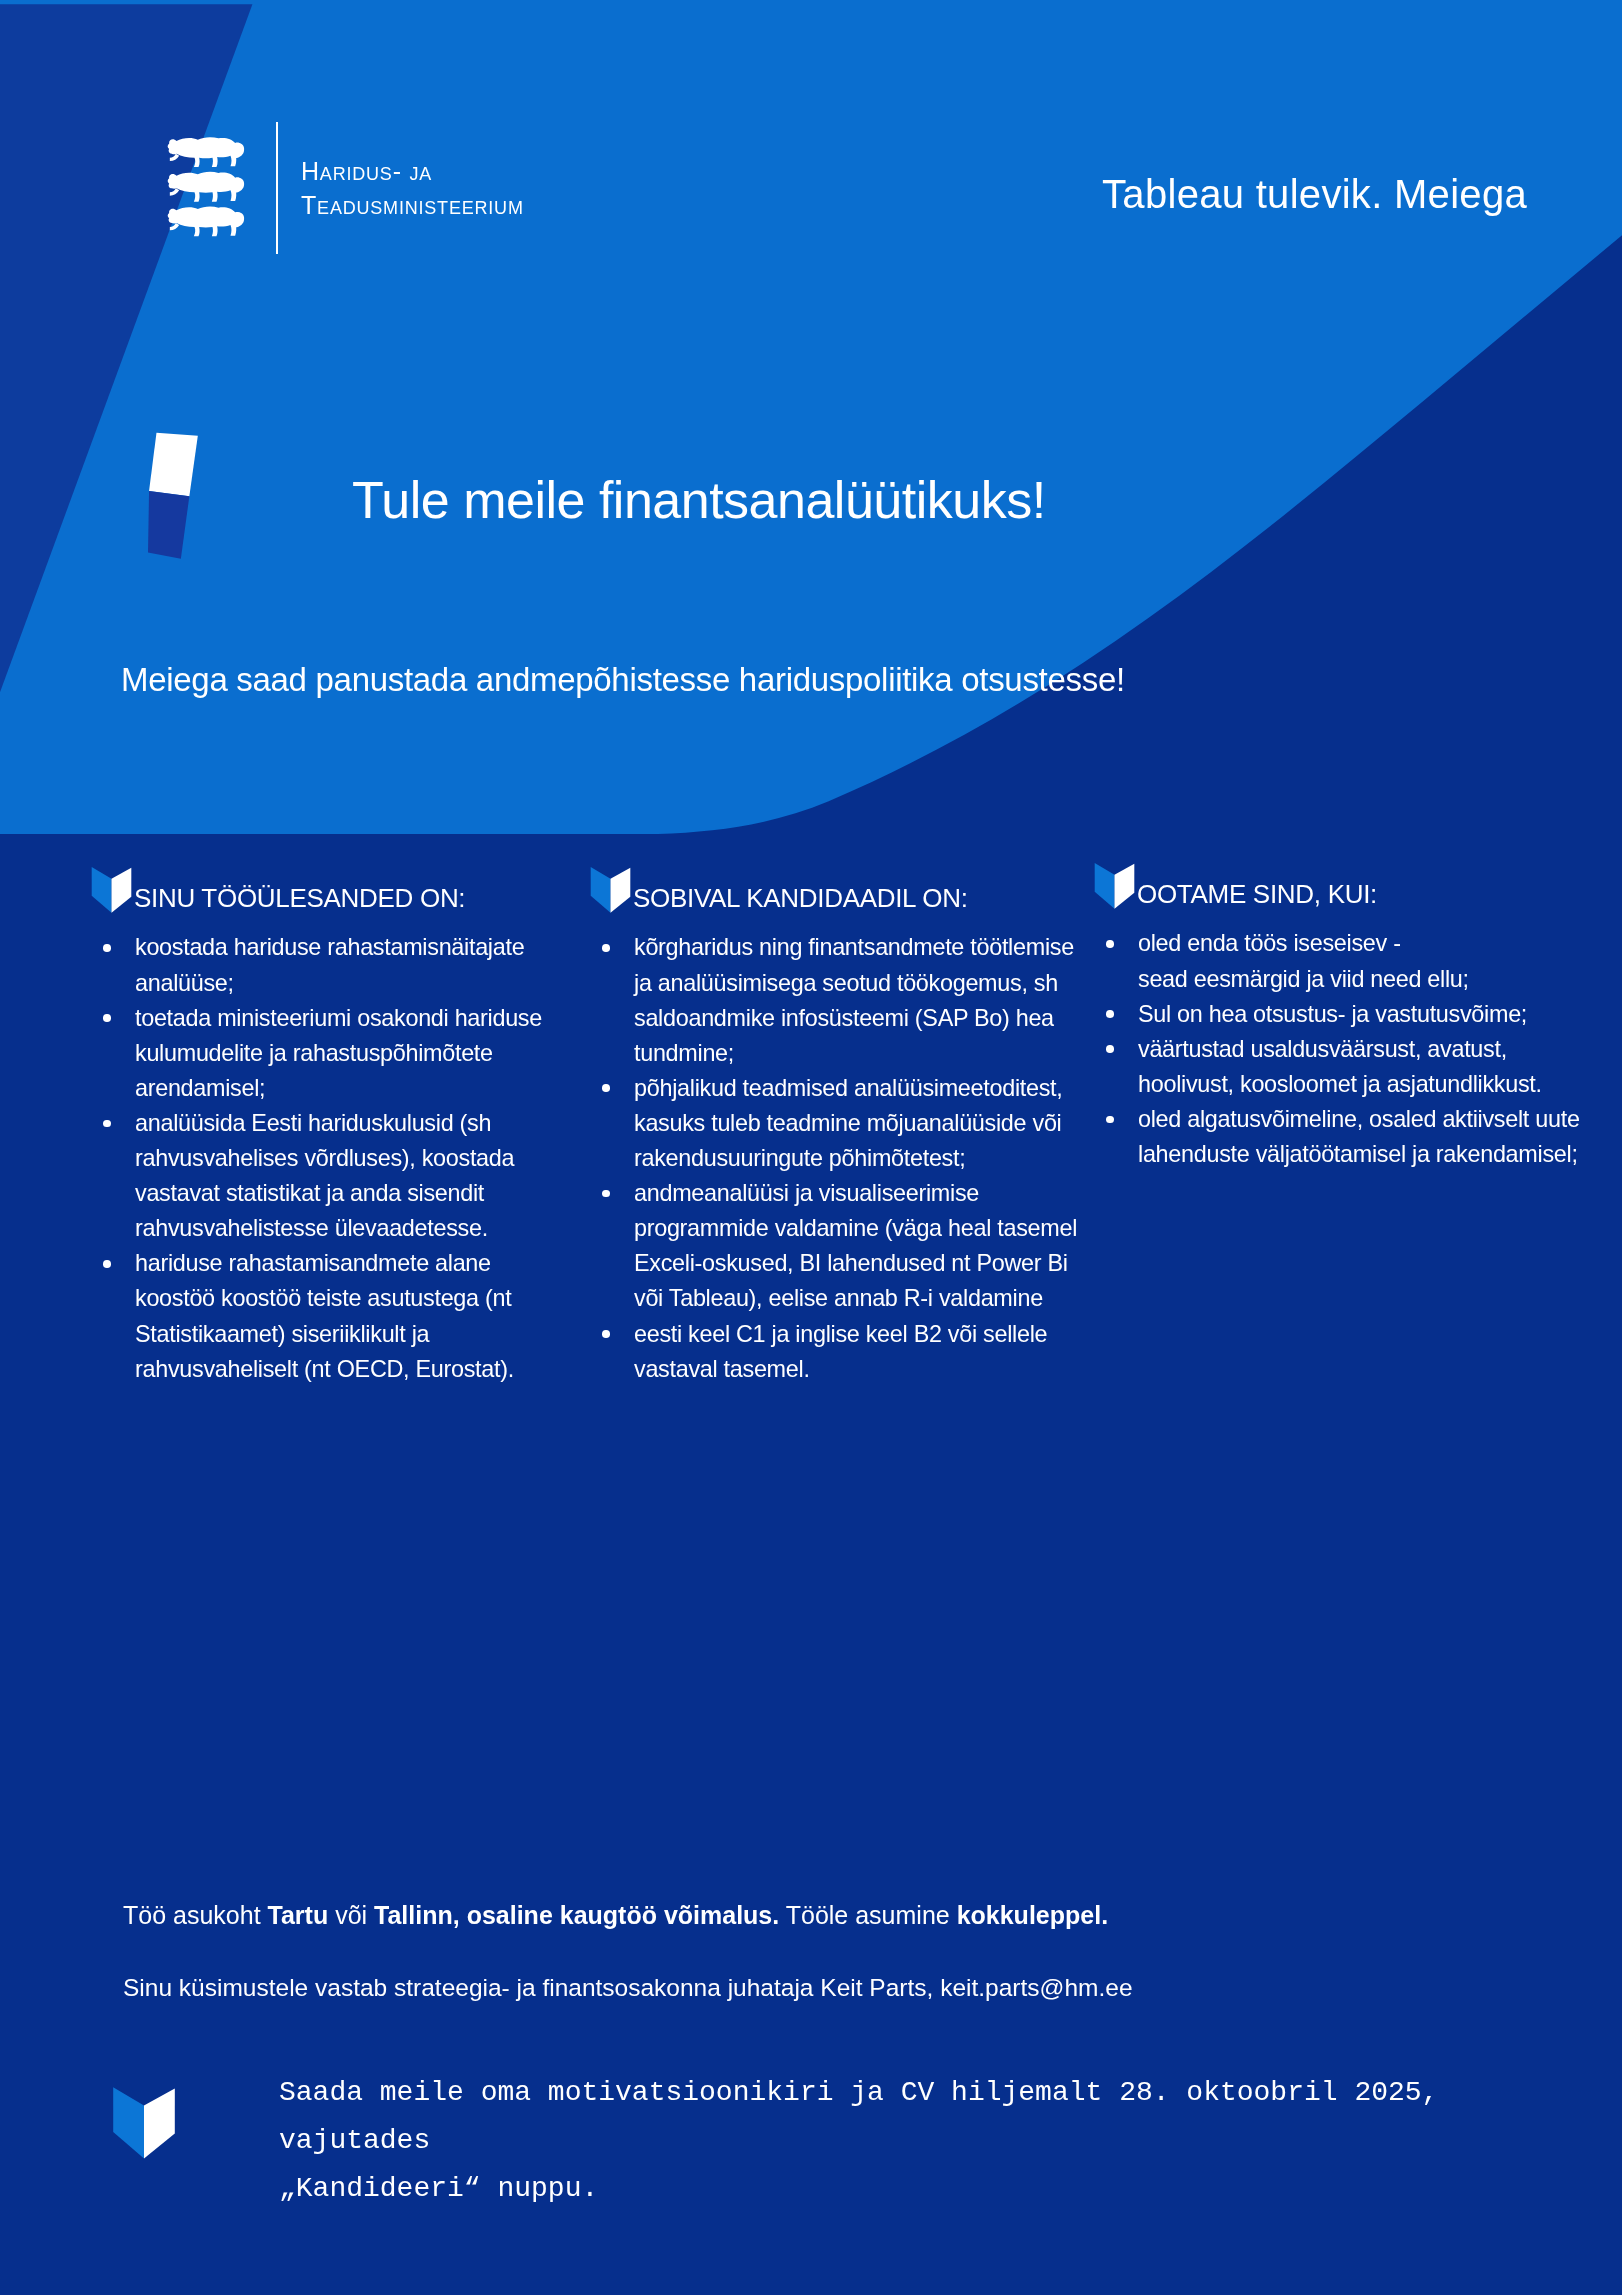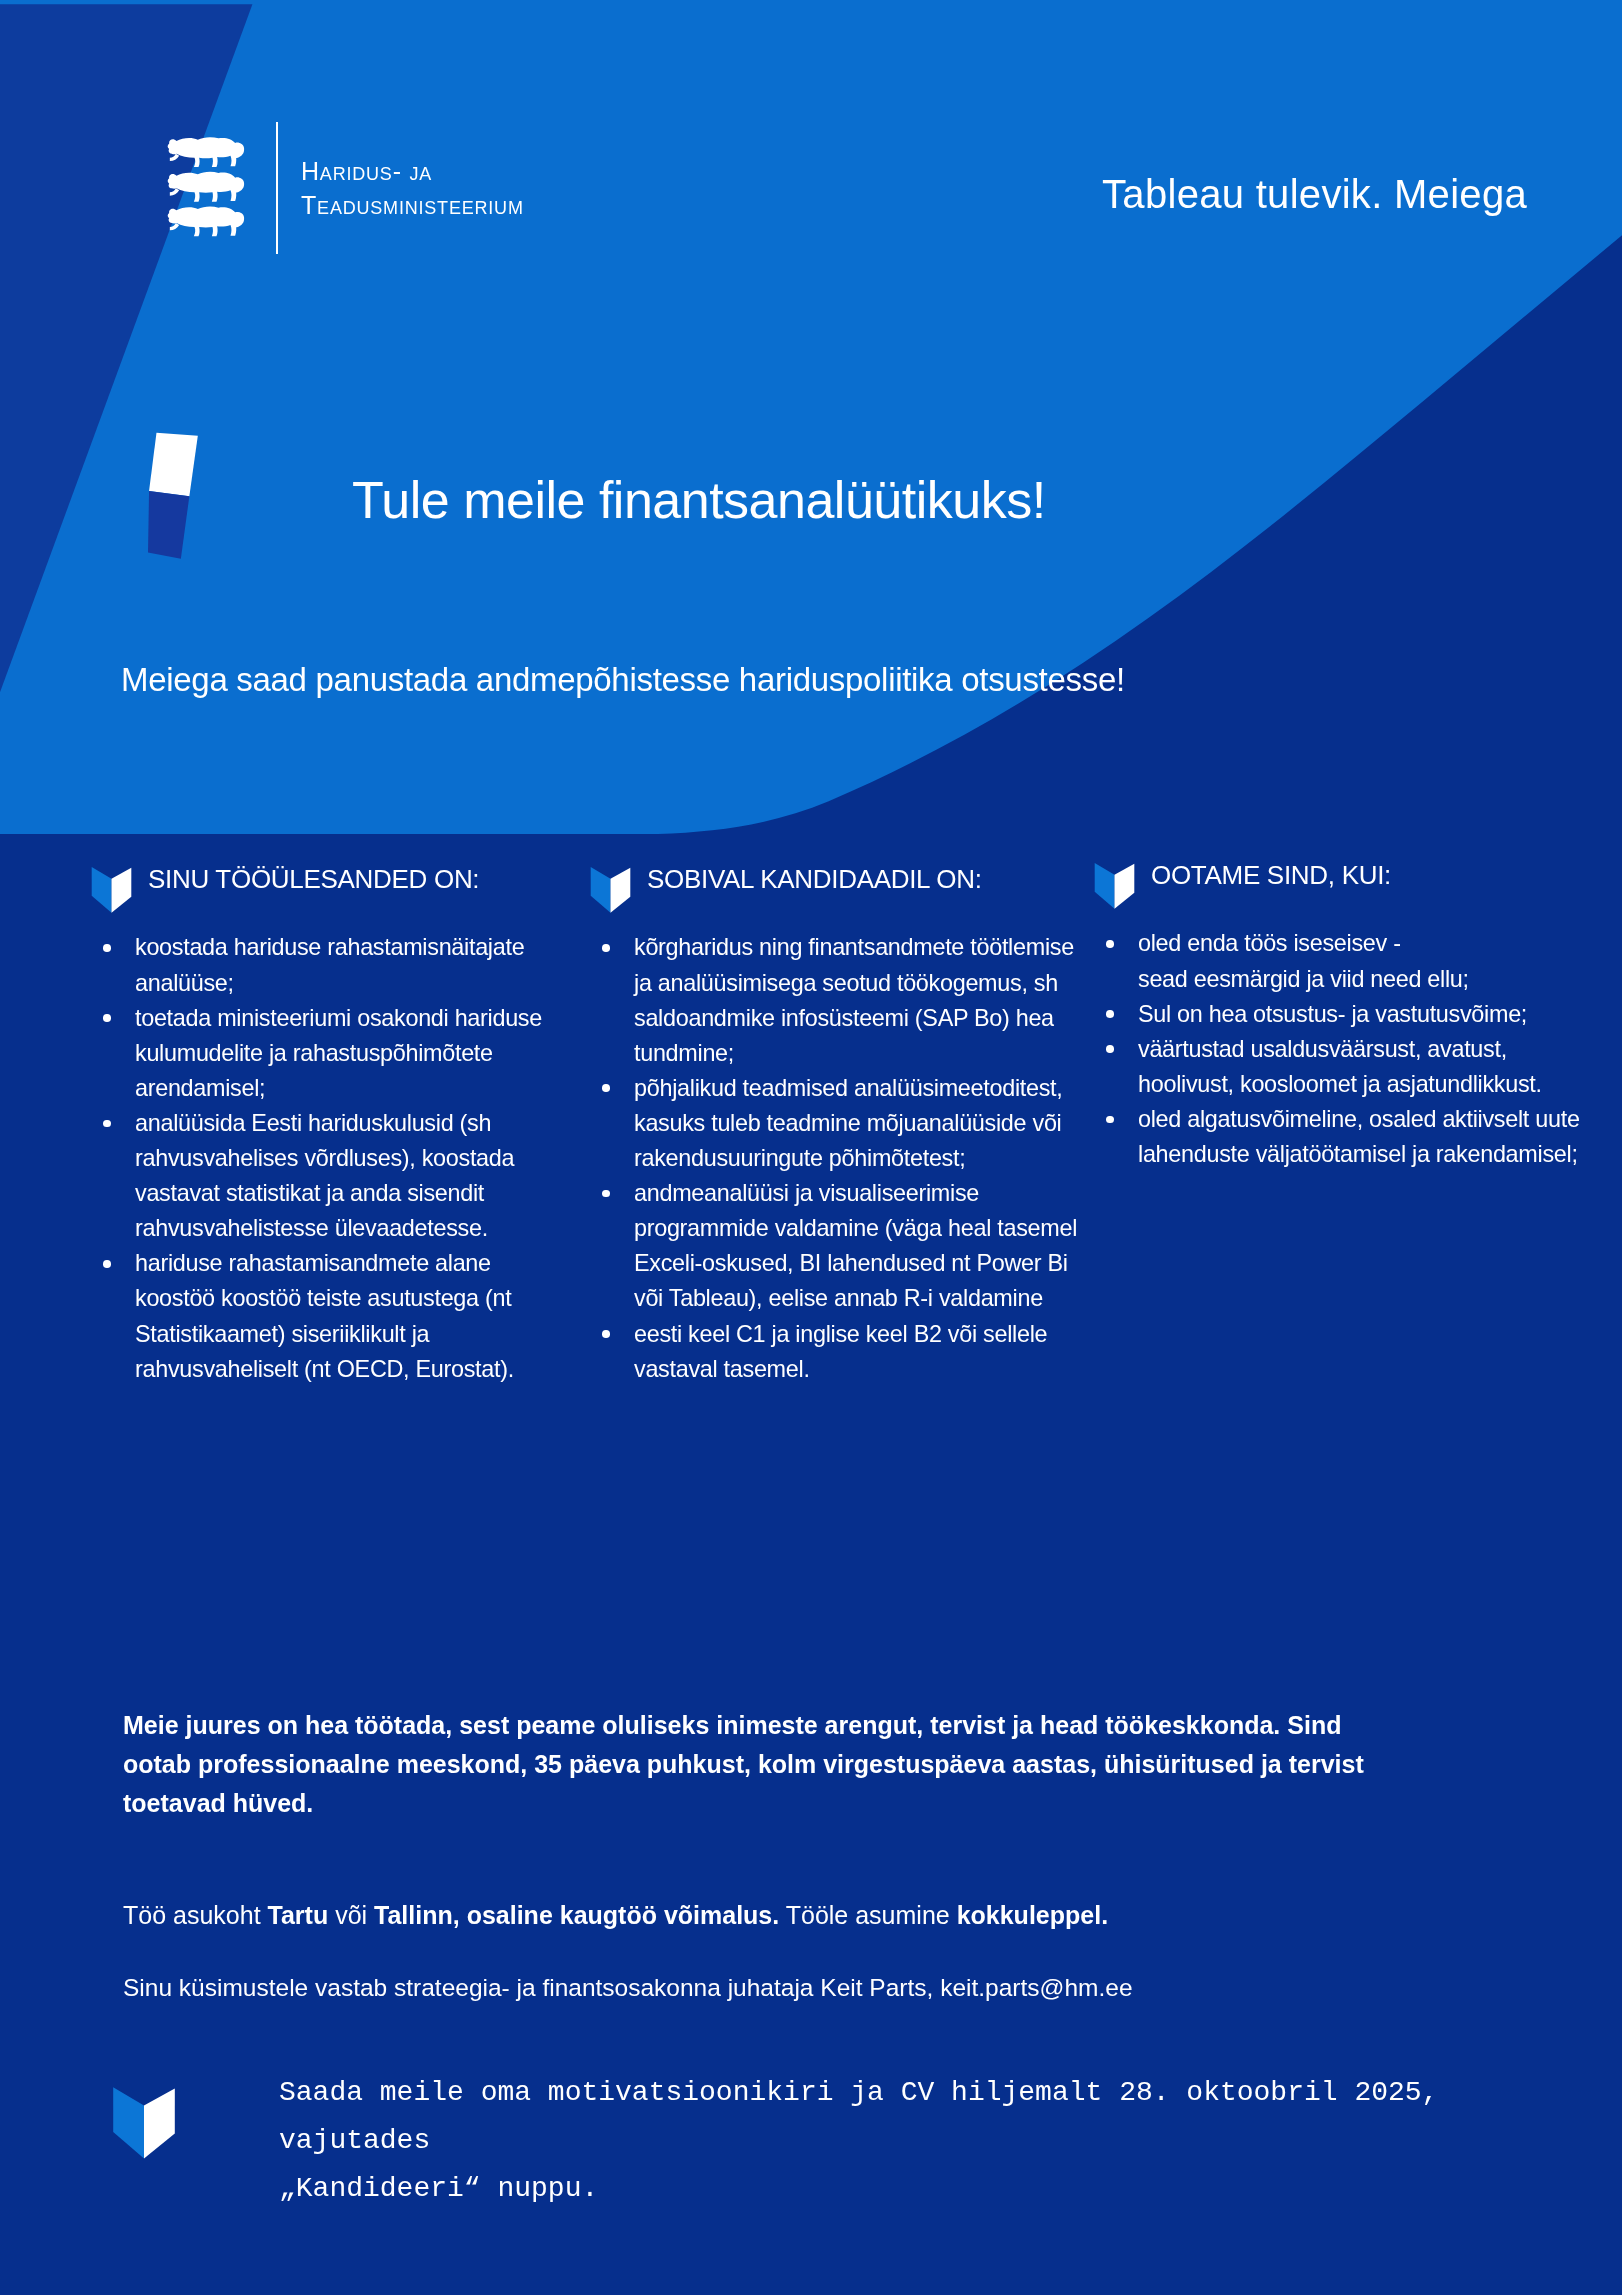--- a/index.html
+++ b/index.html
@@ -26,21 +26,21 @@
   .tagline{right:96px;top:172px;font-size:40px;font-weight:500;letter-spacing:0.3px;}
   .hero-mark{left:148px;top:428px;width:53px;height:137px;}
   .hero-title{left:352px;top:470px;font-size:52px;font-weight:400;letter-spacing:-0.5px;}
   .hero-subtitle{left:121px;top:661px;font-size:33px;font-weight:400;letter-spacing:-0.3px;}
   
   .dark-section{left:0;top:834px;width:1623px;height:1461px;background:var(--dark-navy);}
   .col{position:absolute;}
   .col-1{left:89px;top:864px;width:480px;}
   .col-2{left:588px;top:864px;width:493px;}
   .col-3{left:1092px;top:860px;width:507px;}
-  .col-head-row{display:flex;align-items:flex-start;gap:14px;}
+  .col-head-row{display:flex;align-items:flex-end;}
   .book-icon{width:45px;height:50px;flex:0 0 auto;}
   .col-heading{font-size:26px;font-weight:500;letter-spacing:-0.3px;text-transform:uppercase;}
   .bullets{list-style:none;margin-top:16.4px;padding-left:46px;}
   .bullets li{position:relative;font-size:23.4px;line-height:1.5;letter-spacing:-0.3px;
     font-weight:400;}
   .bullets li::before{content:"";position:absolute;left:-32px;top:13.6px;width:7.6px;height:7.6px;
     border-radius:50%;background:var(--text-white);}
   .bullet-text{white-space:pre-line;}
   .benefits{left:123px;top:1706px;width:1265px;font-size:25px;font-weight:700;line-height:1.56;}
   .location-line{left:123px;top:1901px;width:1308px;font-size:25px;font-weight:400;}
@@ -137,21 +137,20 @@
     </div>
     <ul class="bullets">
       <li><span class="bullet-text">oled enda töös iseseisev -
 sead eesmärgid ja viid need ellu;</span></li>
       <li><span class="bullet-text">Sul on hea otsustus- ja vastutusvõime;</span></li>
       <li><span class="bullet-text">väärtustad usaldusväärsust, avatust, hoolivust, koosloomet ja asjatundlikkust.</span></li>
       <li><span class="bullet-text">oled algatusvõimeline, osaled aktiivselt uute lahenduste väljatöötamisel ja rakendamisel;</span></li>
     </ul>
   </div>
 
-  <div class="abs benefits">Meie juures on hea töötada, sest peame oluliseks inimeste arengut, tervist ja head töökeskkonda. Sind ootab professionaalne meeskond, 35 päeva puhkust, kolm virgestuspäeva aastas, ühisüritused ja tervist toetavad hüved.</div>
 
   <div class="abs location-line">
     <span>Töö asukoht </span><b>Tartu</b><span> või </span><b>Tallinn, osaline kaugtöö võimalus.</b><span> Tööle asumine </span><b>kokkuleppel.</b>
   </div>
 
   <div class="abs contact-line">
     <span>Sinu küsimustele vastab strateegia- ja finantsosakonna juhataja Keit Parts, </span><span class="email">keit.parts@hm.ee</span>
   </div>
 
   <svg class="abs cta-icon" viewBox="0 0 100 110" aria-hidden="true">

